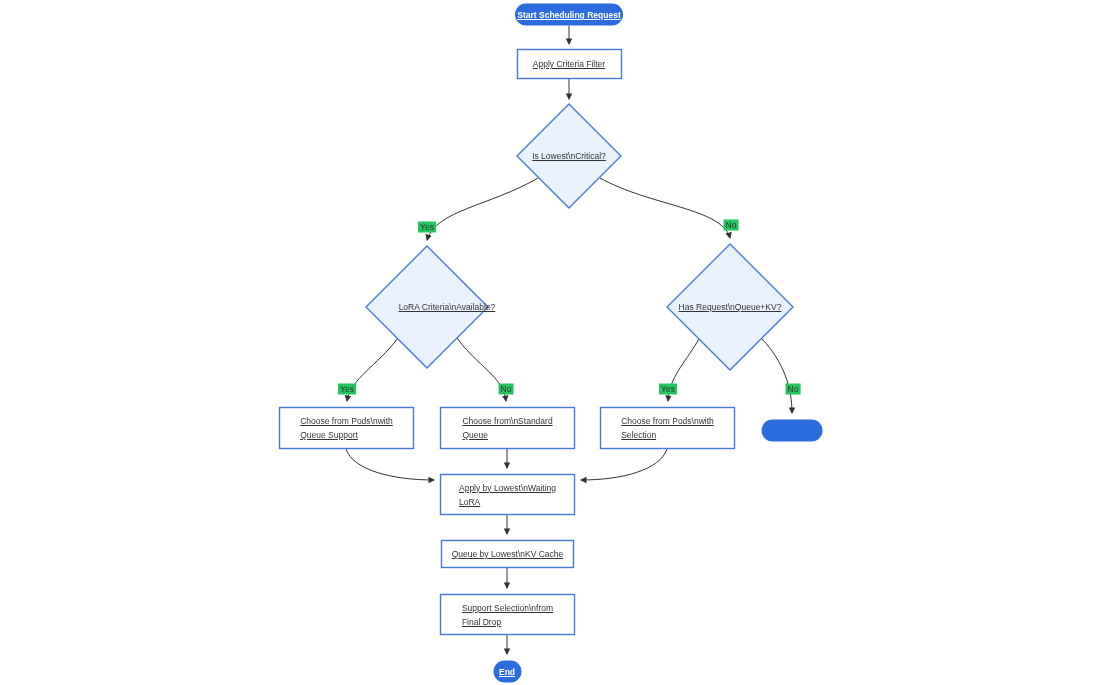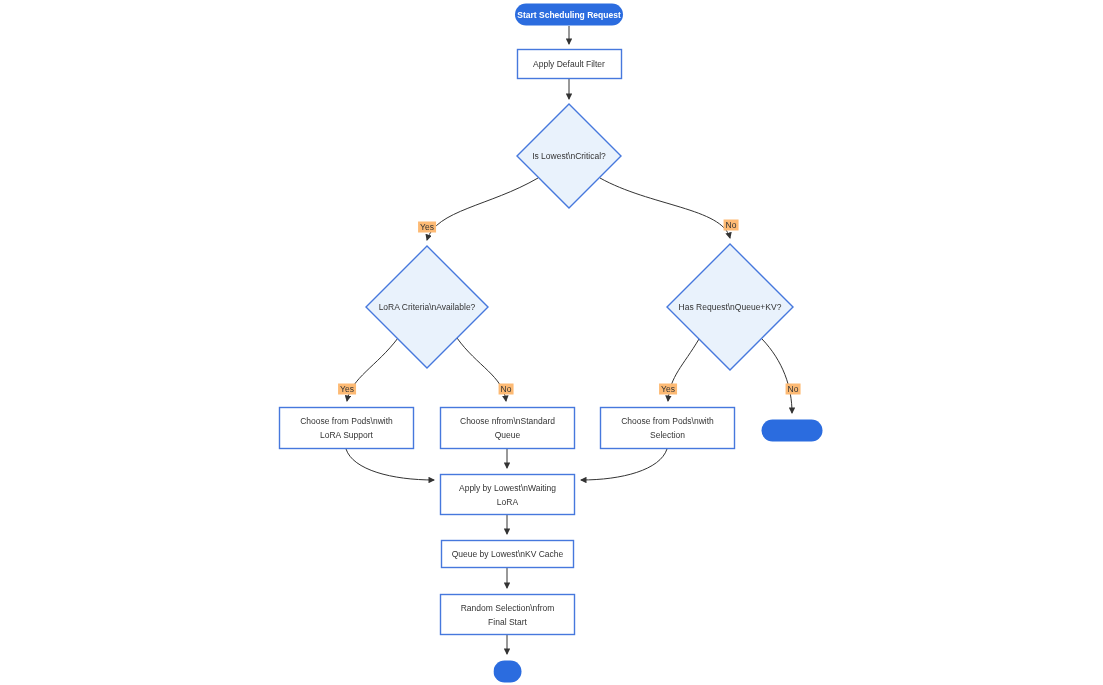--- a/index.html
+++ b/index.html
@@ -3,29 +3,30 @@
 <meta charset="utf-8">
 <style>
   html,body{margin:0;padding:0;background:#ffffff;}
   .canvas{
     position:relative;width:1103px;height:685px;background:#ffffff;
     font-family:"Liberation Sans",sans-serif;overflow:hidden;
   }
   .edges{position:absolute;left:0;top:0;}
   .nlabel{
     position:absolute;transform:translate(-50%,-50%);
-    text-align:center;color:#333333;font-size:8.5px;line-height:14px;
+    text-align:left;color:#333333;font-size:8.5px;line-height:14px;
     white-space:nowrap;
+    text-decoration:underline;
   }
   .nlabel span{display:block;}
   .pill-label{color:#ffffff;font-weight:700;}
   .elabel{
     position:absolute;transform:translate(-50%,-50%);
     font-size:8.5px;line-height:11px;color:#333333;
-    background:#fdba74;padding:0 2px;white-space:nowrap;
+    background:#22c55e;padding:0 2px;white-space:nowrap;
   }
 </style>
 </head>
 <body>
 
 <div class="canvas">
 
   <svg class="edges" width="1103" height="685" viewBox="0 0 1103 685">
     <defs>
       <marker id="arrow" viewBox="0 0 10 10" refX="8.5" refY="5" markerWidth="6.5" markerHeight="6.5" orient="auto-start-reverse">
@@ -62,58 +63,58 @@
     <rect x="440.5" y="474.5" width="134" height="40" fill="#ffffff" stroke="#4678dd" stroke-width="1.4"></rect>
     <rect x="441.5" y="540.5" width="132" height="27" fill="#ffffff" stroke="#4678dd" stroke-width="1.4"></rect>
     <rect x="440.5" y="594.5" width="134" height="40" fill="#ffffff" stroke="#4678dd" stroke-width="1.4"></rect>
     <rect x="493.5" y="660.5" width="28" height="22" rx="11" fill="#2b6cdf"></rect>
   </svg>
 
   <div class="nlabel pill-label" style="left:569px;top:15px;">
     <span>Start Scheduling Request</span>
   </div>
   <div class="nlabel" style="left:569px;top:64px;">
-    <span>Apply Default Filter</span>
+    <span>Apply Criteria Filter</span>
   </div>
   <div class="nlabel" style="left:569px;top:156px;">
     <span>Is Lowest\nCritical?</span>
   </div>
-  <div class="nlabel" style="left:427px;top:307px;">
+  <div class="nlabel" style="left:447px;top:307px;">
     <span>LoRA Criteria\nAvailable?</span>
   </div>
   <div class="nlabel" style="left:730px;top:307px;">
     <span>Has Request\nQueue+KV?</span>
   </div>
   <div class="nlabel" style="left:346.5px;top:428px;">
     <span>Choose from Pods\nwith</span>
-    <span>LoRA Support</span>
+    <span>Queue Support</span>
   </div>
   <div class="nlabel" style="left:507.5px;top:428px;">
-    <span>Choose nfrom\nStandard</span>
+    <span>Choose from\nStandard</span>
     <span>Queue</span>
   </div>
   <div class="nlabel" style="left:667.5px;top:428px;">
     <span>Choose from Pods\nwith</span>
     <span>Selection</span>
   </div>
   <div class="nlabel pill-label" style="left:792px;top:431px;margin-top:30px;">
     <span>Drop Request</span>
   </div>
   <div class="nlabel" style="left:507.5px;top:494.5px;">
     <span>Apply by Lowest\nWaiting</span>
     <span>LoRA</span>
   </div>
   <div class="nlabel" style="left:507.5px;top:554px;">
     <span>Queue by Lowest\nKV Cache</span>
   </div>
   <div class="nlabel" style="left:507.5px;top:614.5px;">
-    <span>Random Selection\nfrom</span>
-    <span>Final Start</span>
+    <span>Support Selection\nfrom</span>
+    <span>Final Drop</span>
   </div>
-  <div class="nlabel pill-label" style="left:486px;top:671.5px;">
+  <div class="nlabel pill-label" style="left:507px;top:671.5px;">
     <span>End</span>
   </div>
 
   <div class="elabel" style="left:427px;top:227px;">Yes</div>
   <div class="elabel" style="left:731px;top:225px;">No</div>
   <div class="elabel" style="left:347px;top:389px;">Yes</div>
   <div class="elabel" style="left:506px;top:389px;">No</div>
   <div class="elabel" style="left:668px;top:389px;">Yes</div>
   <div class="elabel" style="left:793px;top:389px;">No</div>
 

